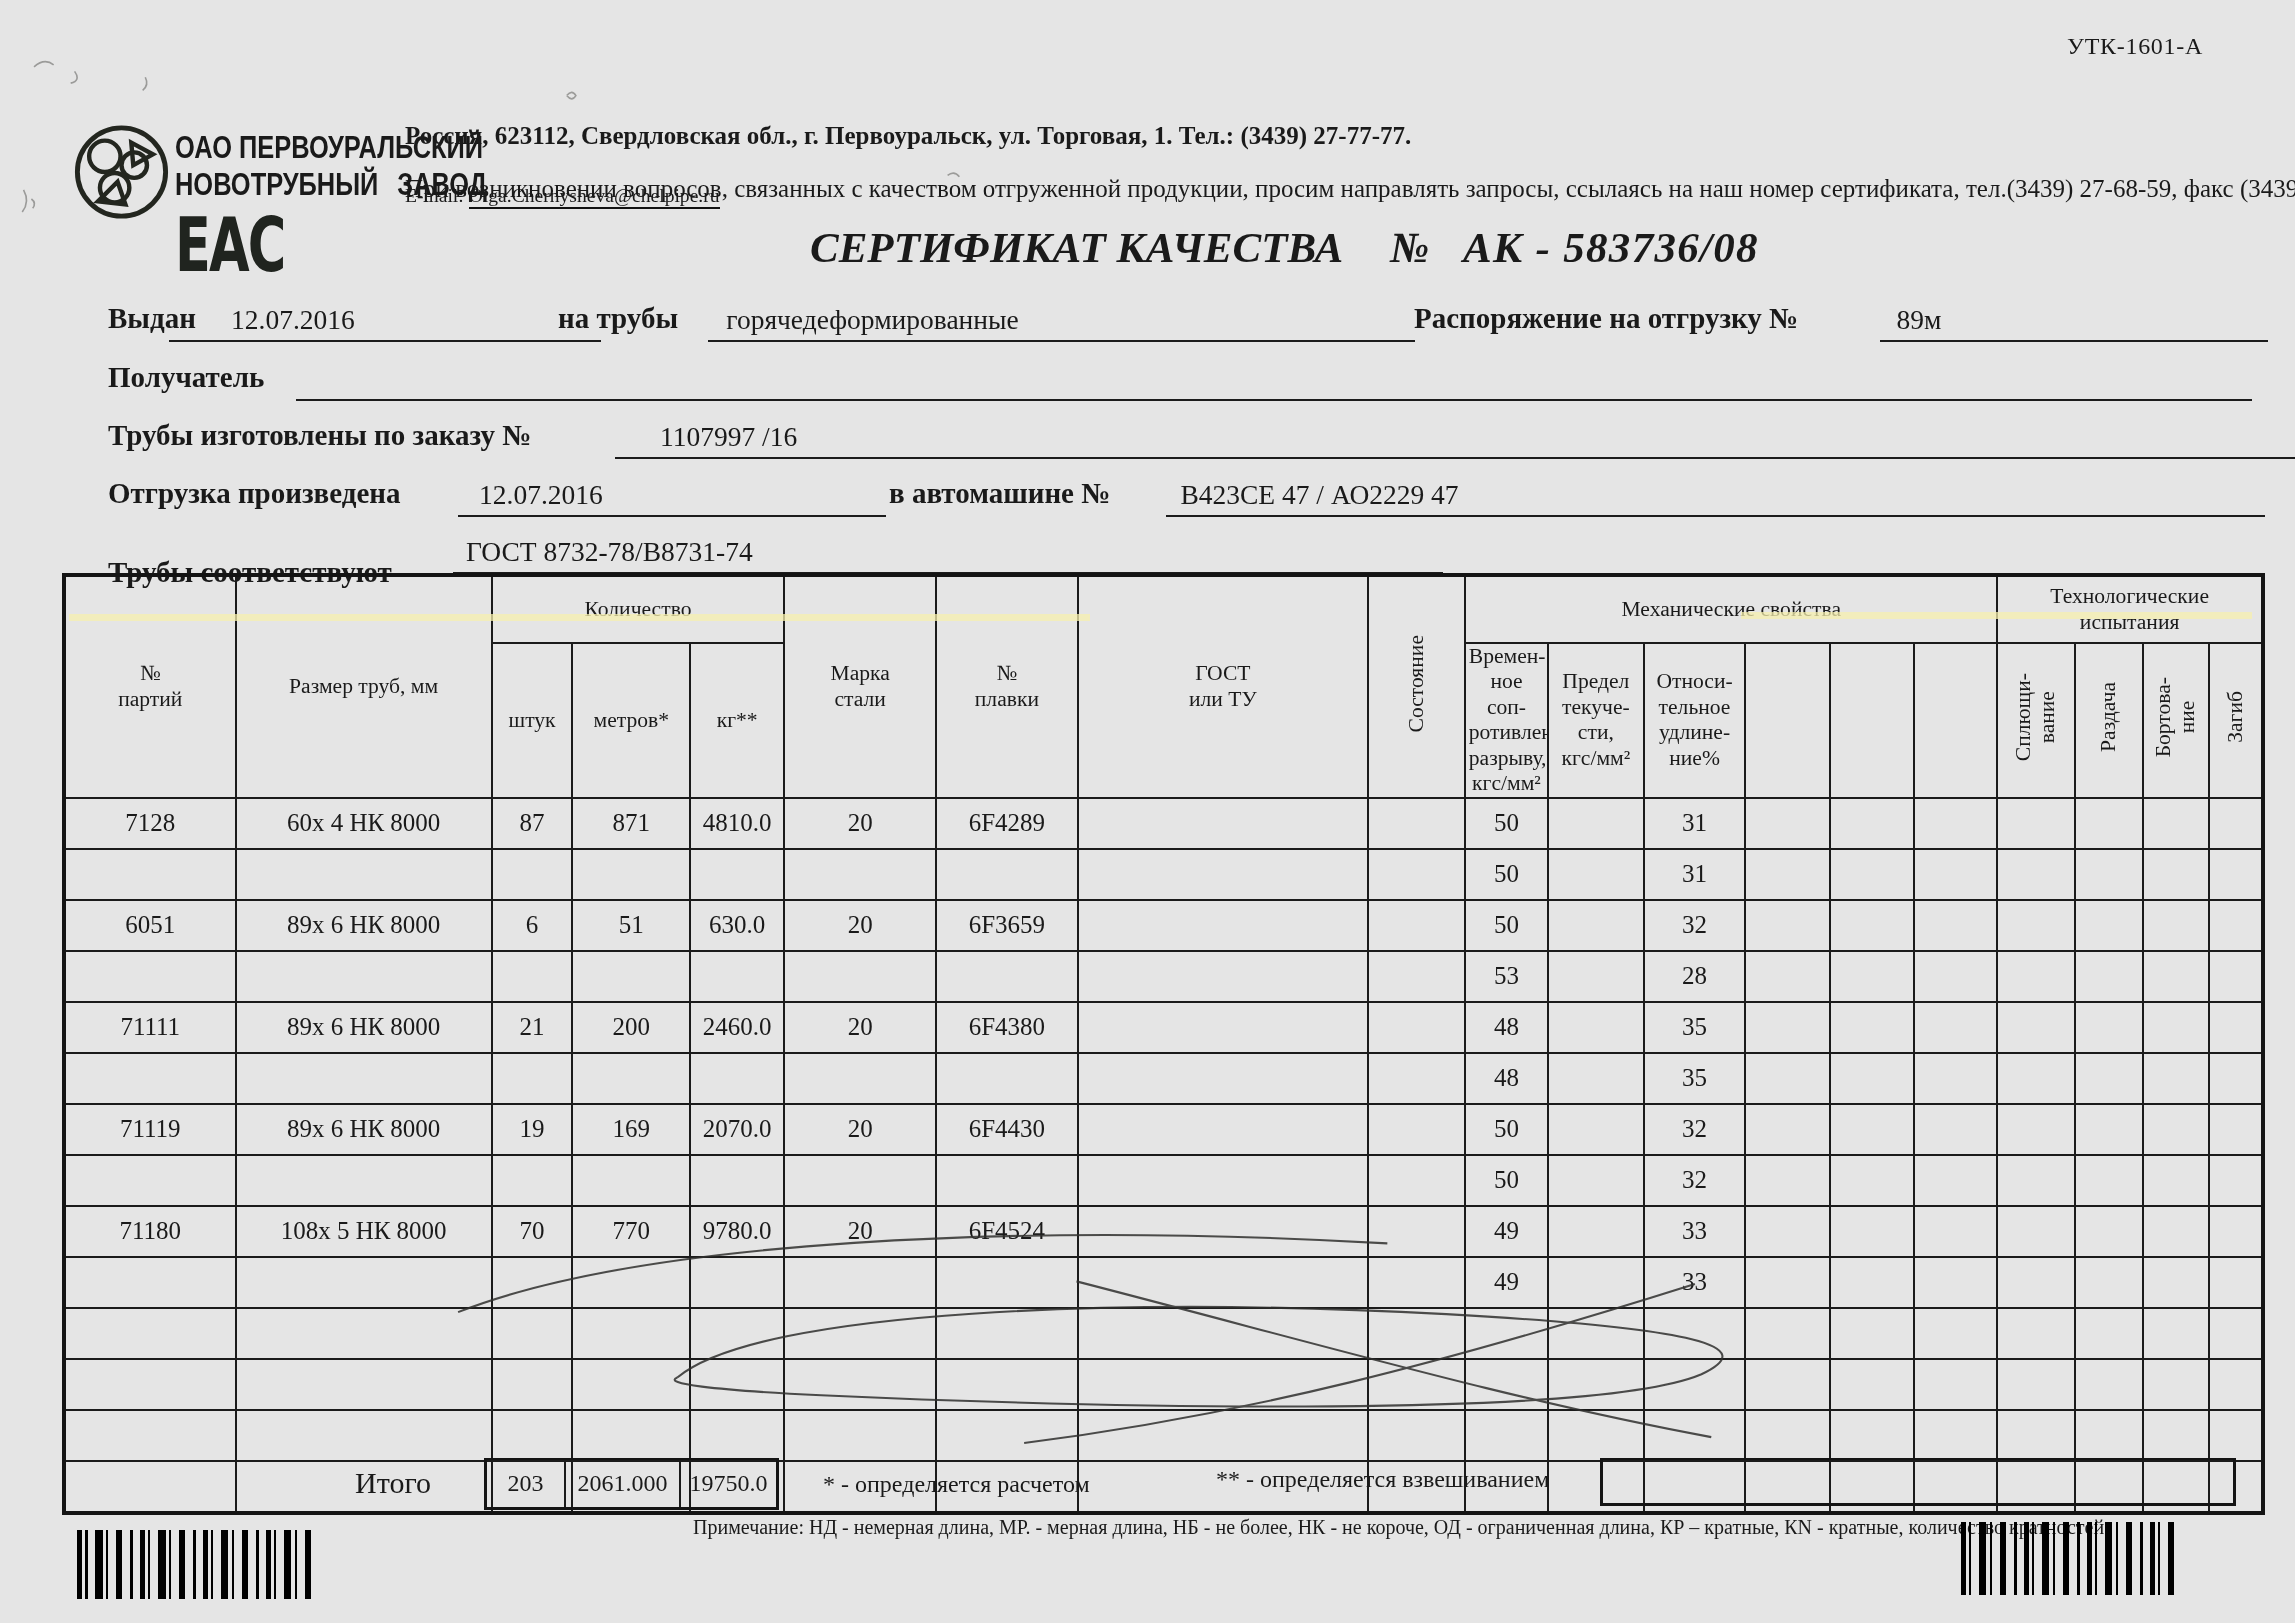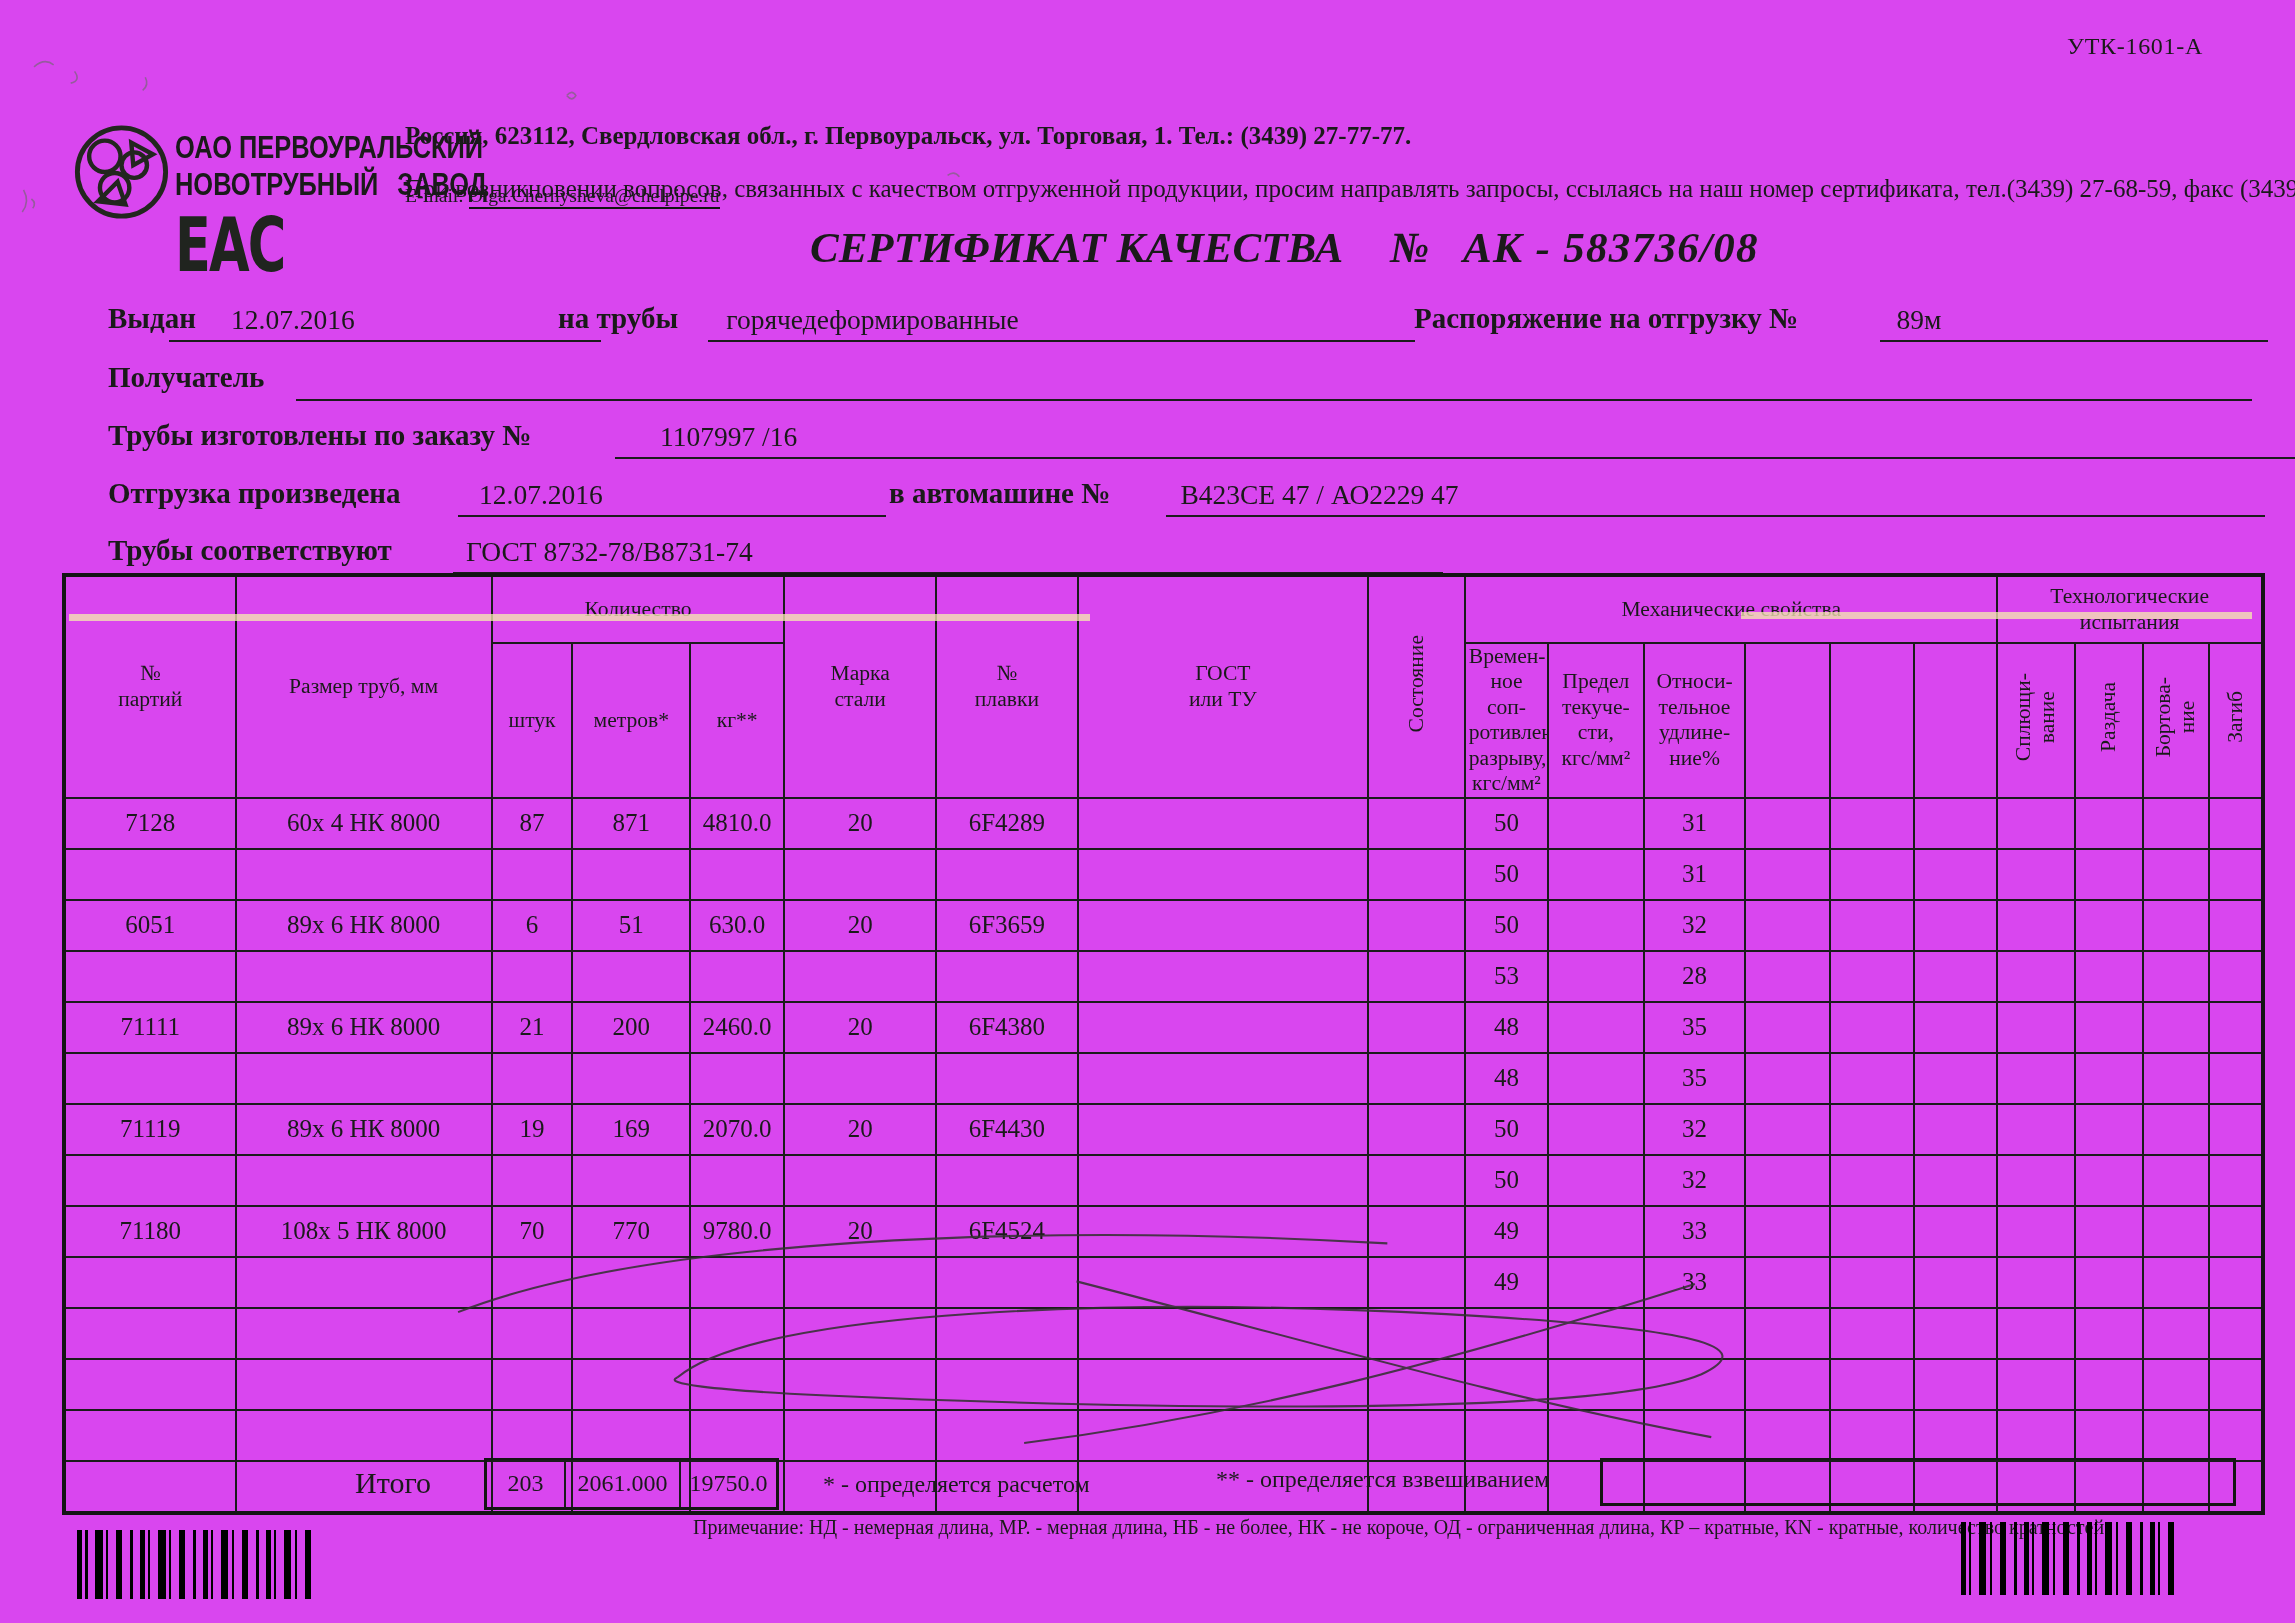--- a/index.html
+++ b/index.html
@@ -1,16 +1,16 @@
 <!DOCTYPE html>
 <html style="font-size:10.5px"><head>
 <meta charset="utf-8">
 <style>
   html,body{margin:0;padding:0;background:#888;}
-  .page{position:relative;width:2295px;height:1623px;background:#d946ef;
+  .page{position:relative;width:2295px;height:1623px;background:#e5e5e5;
         font-family:"Liberation Serif",serif;color:#1a1a1a;overflow:hidden;}
   
   .form-code{position:absolute;left:2067px;top:33px;font-size:24px;letter-spacing:0.7px;}
   
   .logo{position:absolute;left:72px;top:123px;width:99px;height:98px;}
   .company{position:absolute;left:175px;top:130px;font-family:"Liberation Sans",sans-serif;
            font-weight:bold;font-size:31px;line-height:1.18;transform:scaleX(.82);
            transform-origin:left top;white-space:nowrap;}
   .company .l2{word-spacing:14.4px;}
   .addr1{position:absolute;left:405px;top:122px;font-size:25px;font-weight:bold;white-space:nowrap;}
@@ -111,21 +111,21 @@
   <div class="fv" style="left:296px;top:361px;width:1956px"></div>
 
   <div class="fl" style="left:108px;top:419px">Трубы изготовлены по заказу №</div>
   <div class="fv" style="left:615px;top:419px;width:1636px;padding-left:45px">1107997  /16</div>
 
   <div class="fl" style="left:108px;top:477px">Отгрузка произведена</div>
   <div class="fv" style="left:458px;top:477px;width:407px;padding-left:21px">12.07.2016</div>
   <div class="fl" style="left:889px;top:477px">в автомашине №</div>
   <div class="fv" style="left:1166px;top:477px;width:1085px;padding-left:14.4px">В423СЕ 47 / АО2229 47</div>
 
-  <div class="fl" style="left:108px;top:534px">Трубы соответствуют</div>
+  <div class="fl" style="left:108px;top:556px">Трубы соответствуют</div>
   <div class="fv" style="left:453px;top:534px;width:977px;padding-left:13px">ГОСТ 8732-78/В8731-74</div>
 
   <table class="cert">
     <colgroup>
       <col style="width:166px">
         <col style="width:248px">
         <col style="width:78px">
       <col style="width:114px">
         <col style="width:91px">
         <col style="width:147px">

